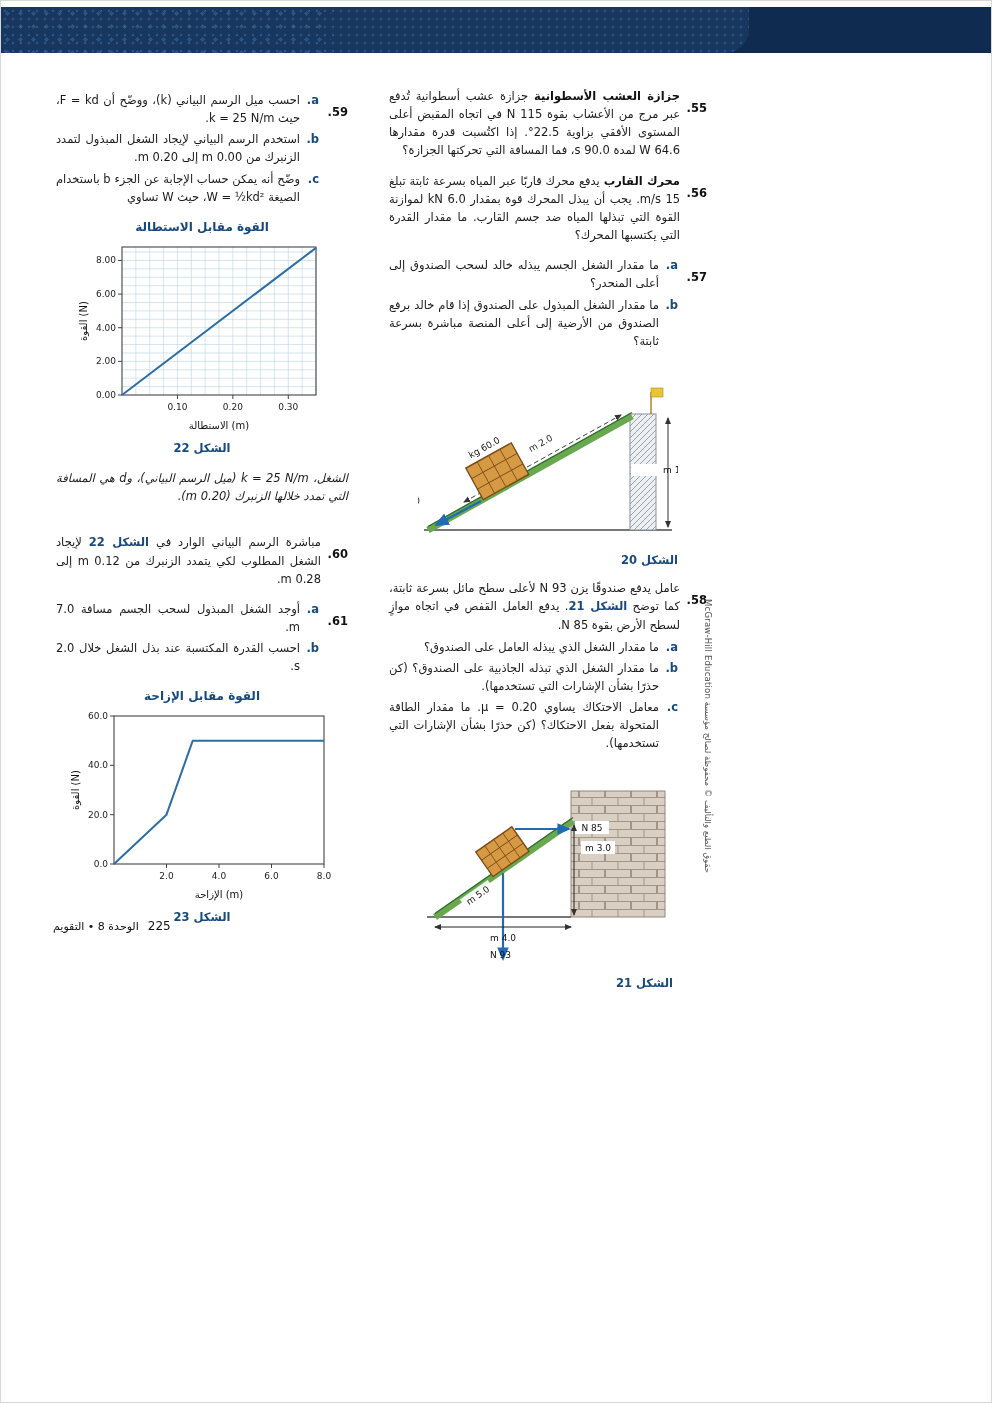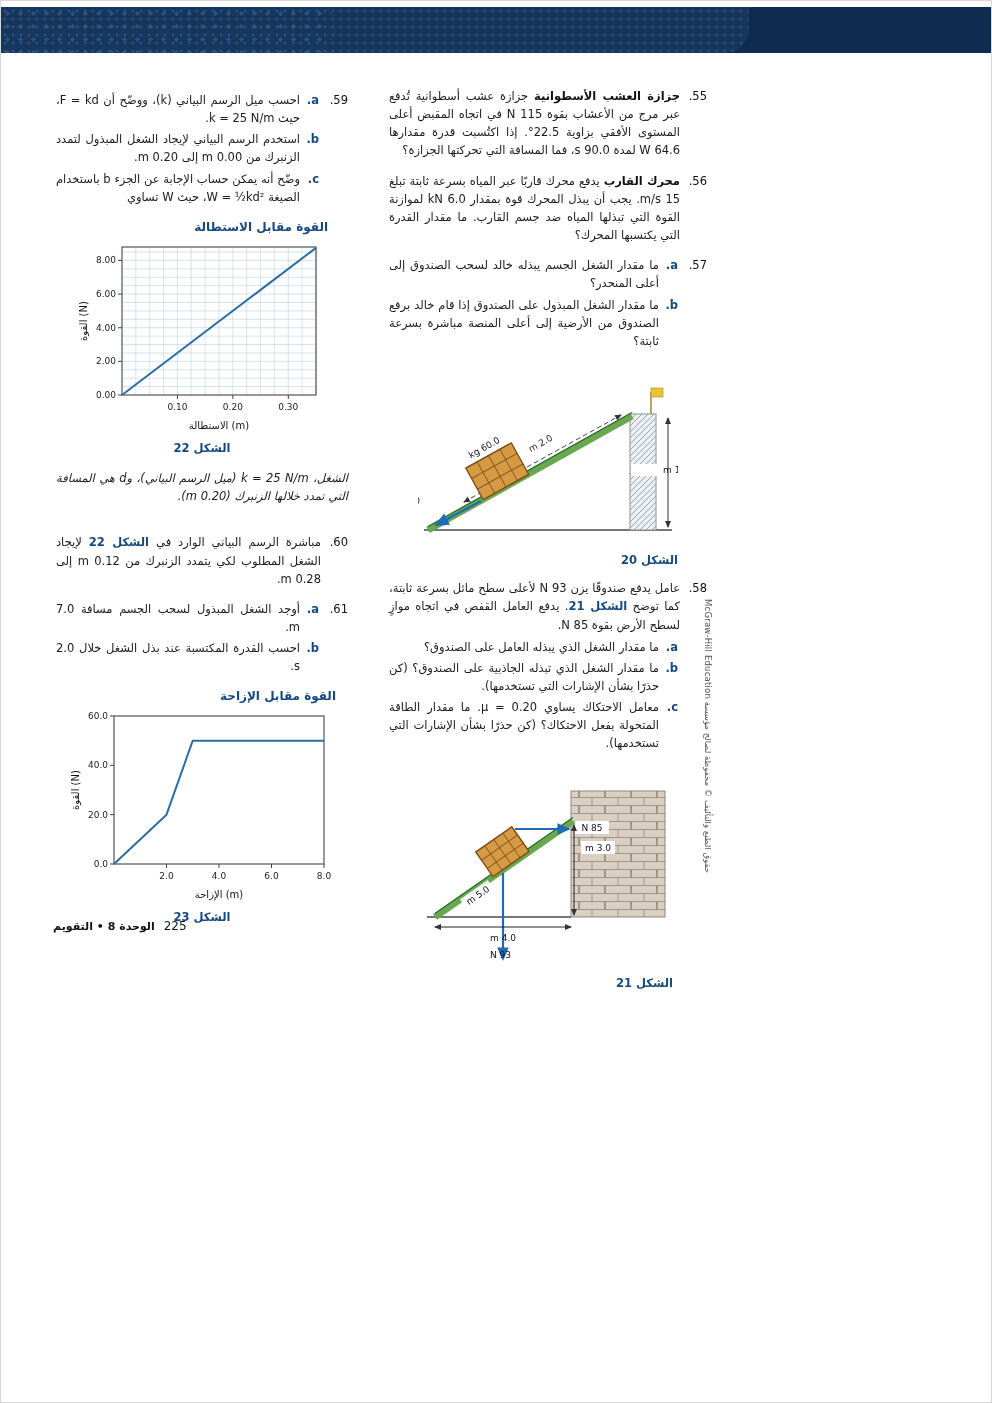--- a/index.html
+++ b/index.html
@@ -10,41 +10,41 @@
   .topband{position:absolute;top:6px;left:0;width:100%;height:46px;background:#0f2b50;}
   .topband-dots{position:absolute;top:0;left:0;width:748px;height:46px;background-color:#17375e;border-radius:0 0 24px 0;
     background-image:radial-gradient(circle,#2c5688 1.4px,rgba(0,0,0,0) 1.6px);background-size:8px 8px;}
   .topband-dots2{position:absolute;top:0;left:0;width:330px;height:46px;
     background-image:radial-gradient(circle,#3a699f 2px,rgba(0,0,0,0) 2.2px);background-size:13px 13px;opacity:.55;}
   
   .col{position:absolute;top:86px;direction:rtl;font-size:11.5px;line-height:1.58;color:#1b1b1b;text-align:justify;}
   .col-left{left:55px;width:292px;}
   .col-right{left:388px;width:318px;}
   .problem{position:relative;padding-right:27px;margin-bottom:12px;}
-  .pnum{position:absolute;right:0;top:0;font-weight:400;color:#111;}
+  .pnum{position:absolute;right:0;top:12px;font-weight:700;color:#111;}
   .runin{font-weight:700;color:#111;}
   .figref{font-weight:700;color:#17497e;}
   .subs{margin-top:4px;display:flex;flex-direction:column;gap:3px;}
   .subitem{display:flex;gap:6px;margin-right:2px;}
   .slabel{font-weight:700;color:#17497e;flex:0 0 13px;}
   .stext{flex:1;}
   
   .figure{width:fit-content;margin:8px auto 10px;}
   .figcap{font-weight:700;color:#17497e;font-size:11.5px;margin-top:4px;}
   .figcap.right{text-align:right;}
   .figcap.center{text-align:center;}
   .chartblock{width:fit-content;margin:10px auto 12px;}
-  .charttitle{font-weight:700;color:#17497e;text-align:right;font-size:12px;margin-bottom:2px;}
+  .charttitle{font-weight:700;color:#17497e;text-align:center;font-size:12px;margin-bottom:2px;}
   .chart{direction:ltr;display:flex;justify-content:center;}
   svg{display:block;}
   svg text{font-family:"DejaVu Sans","Liberation Sans",sans-serif;}
   .cont-text{margin:2px 0 28px;direction:rtl;font-size:11.5px;line-height:1.58;text-align:justify;font-style:italic;}
   
   .footer{position:absolute;top:918px;left:52px;direction:rtl;display:flex;align-items:baseline;gap:9px;font-size:11px;color:#111;}
-  .footer .flabel{font-weight:700;}
+  .footer .flabel{font-weight:400;}
   .footer .fnum{font-weight:400;font-size:12px;}
   
   .copyright{position:absolute;top:598px;left:712px;transform:rotate(90deg);transform-origin:0 0;
     white-space:nowrap;direction:rtl;font-size:8.5px;color:#555;letter-spacing:.2px;}
 </style>
 </head>
 <body>
 
 <div class="page">
 

